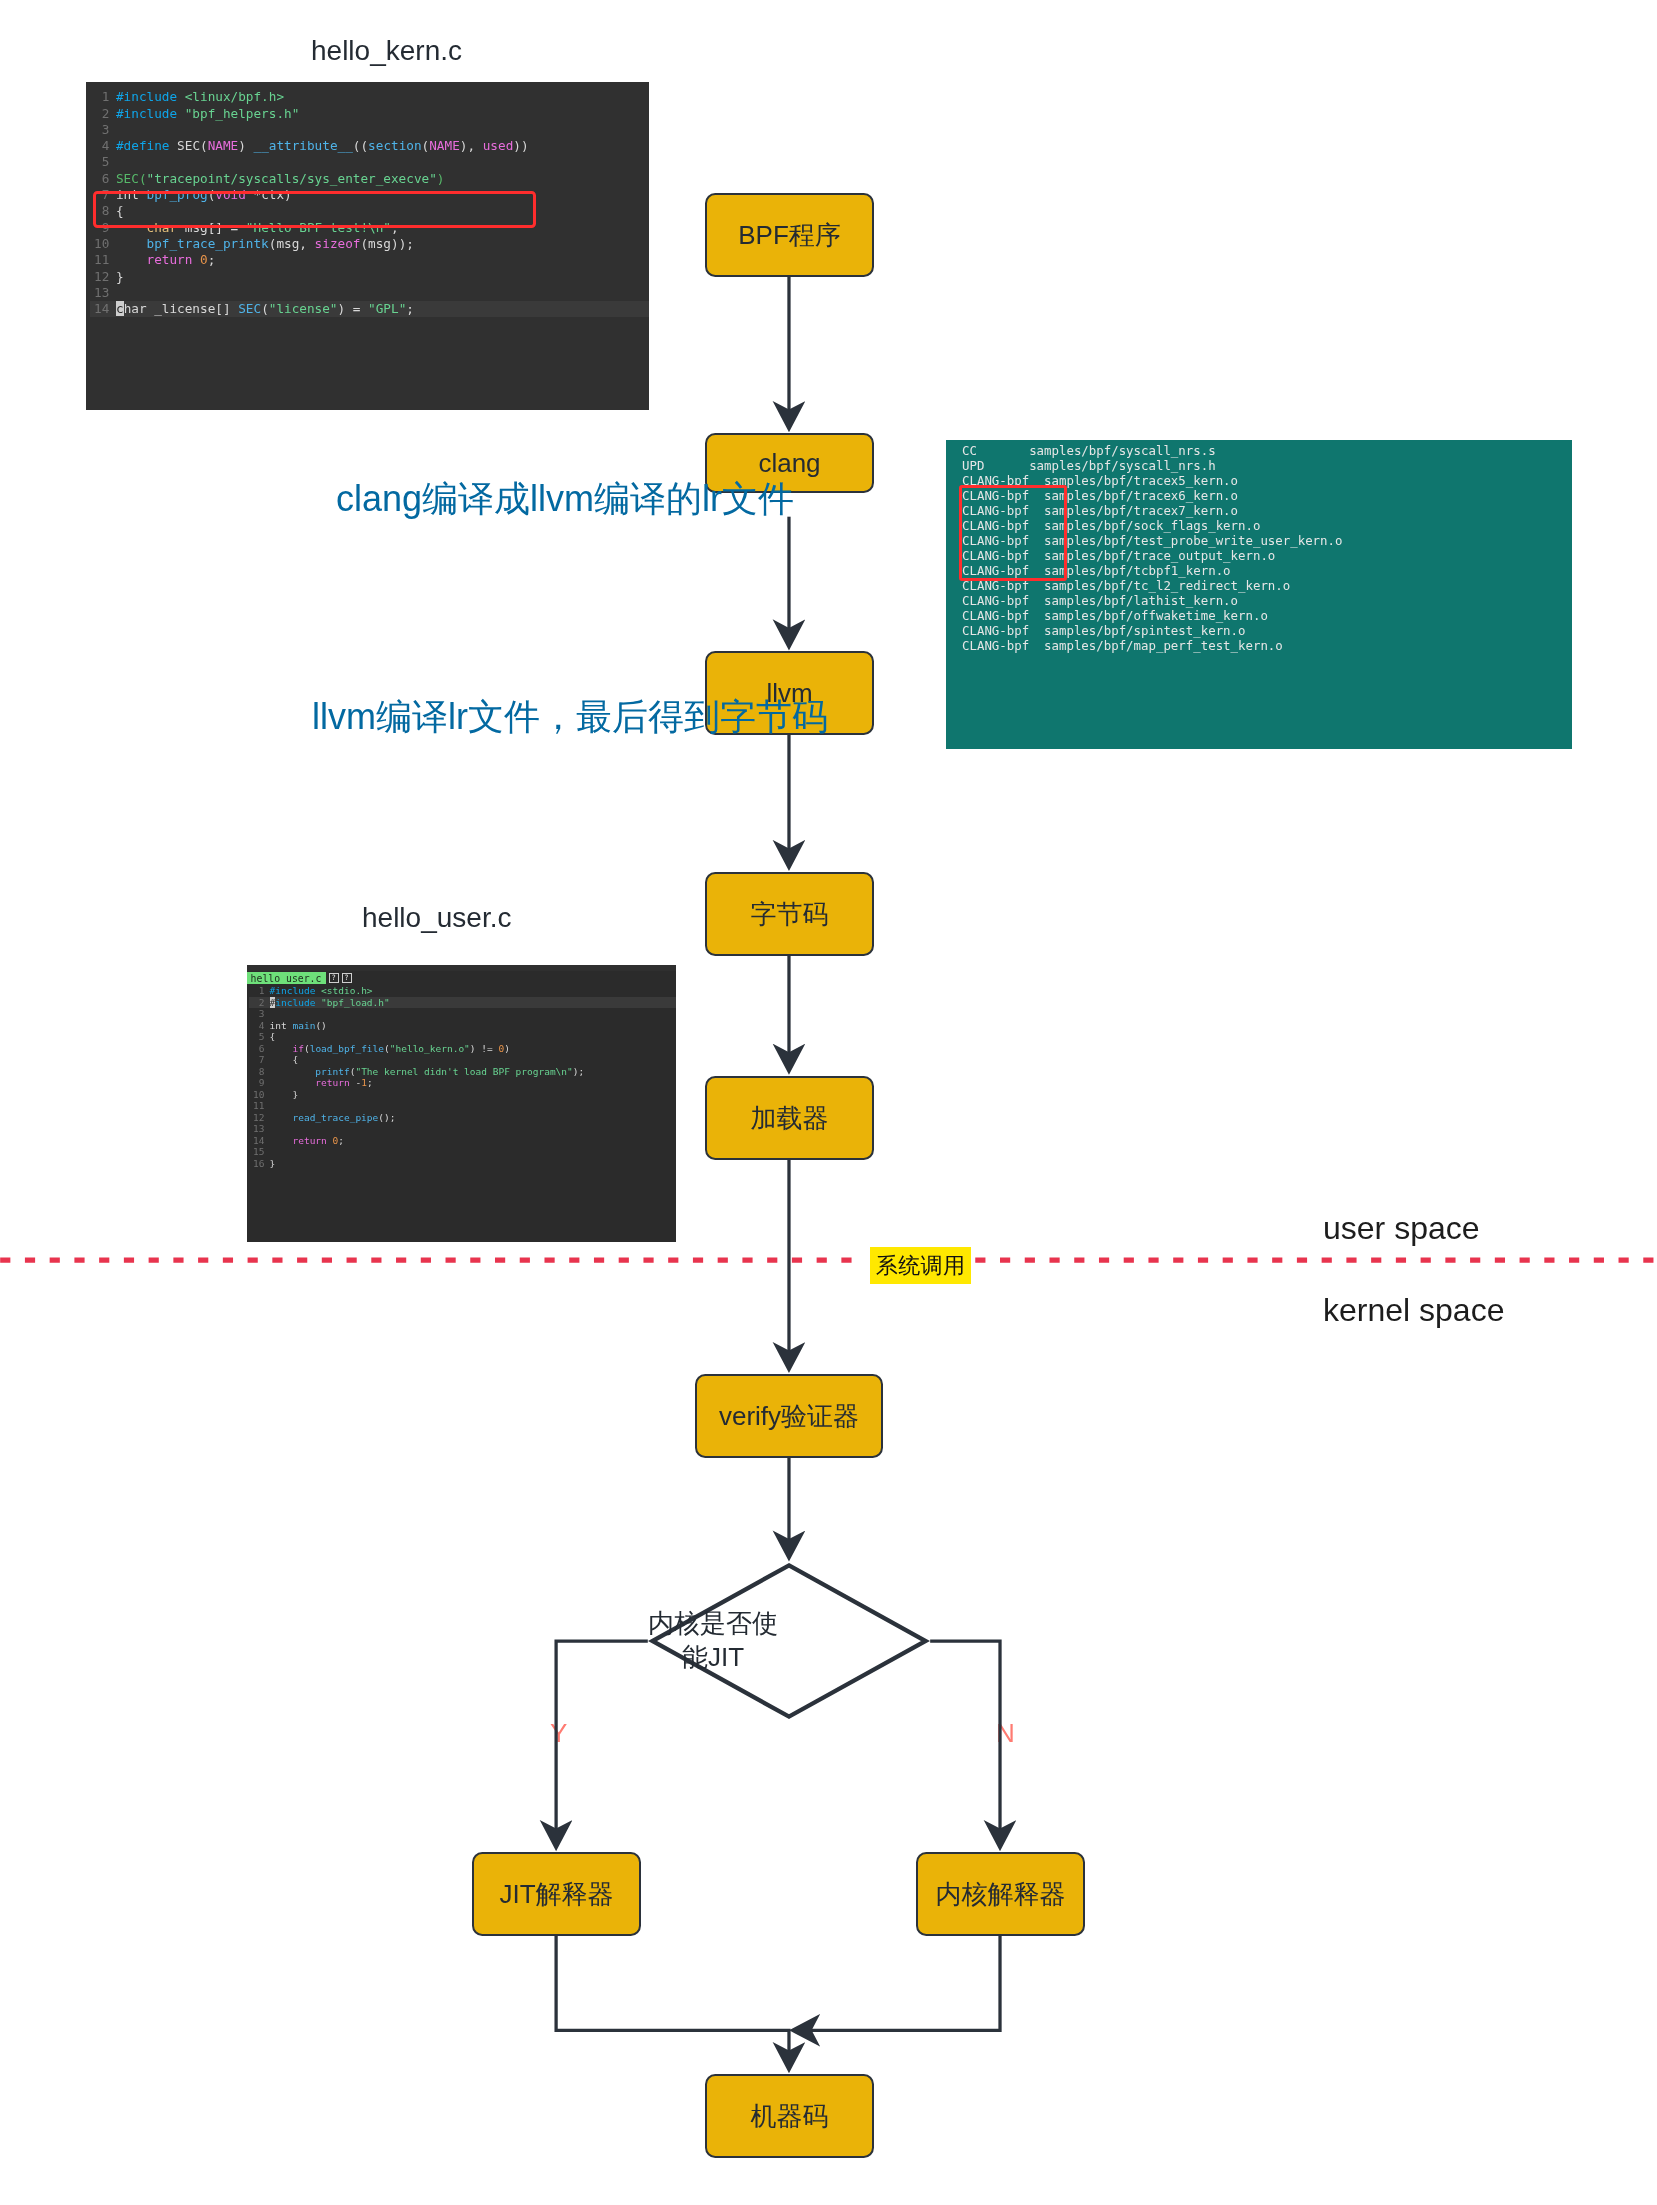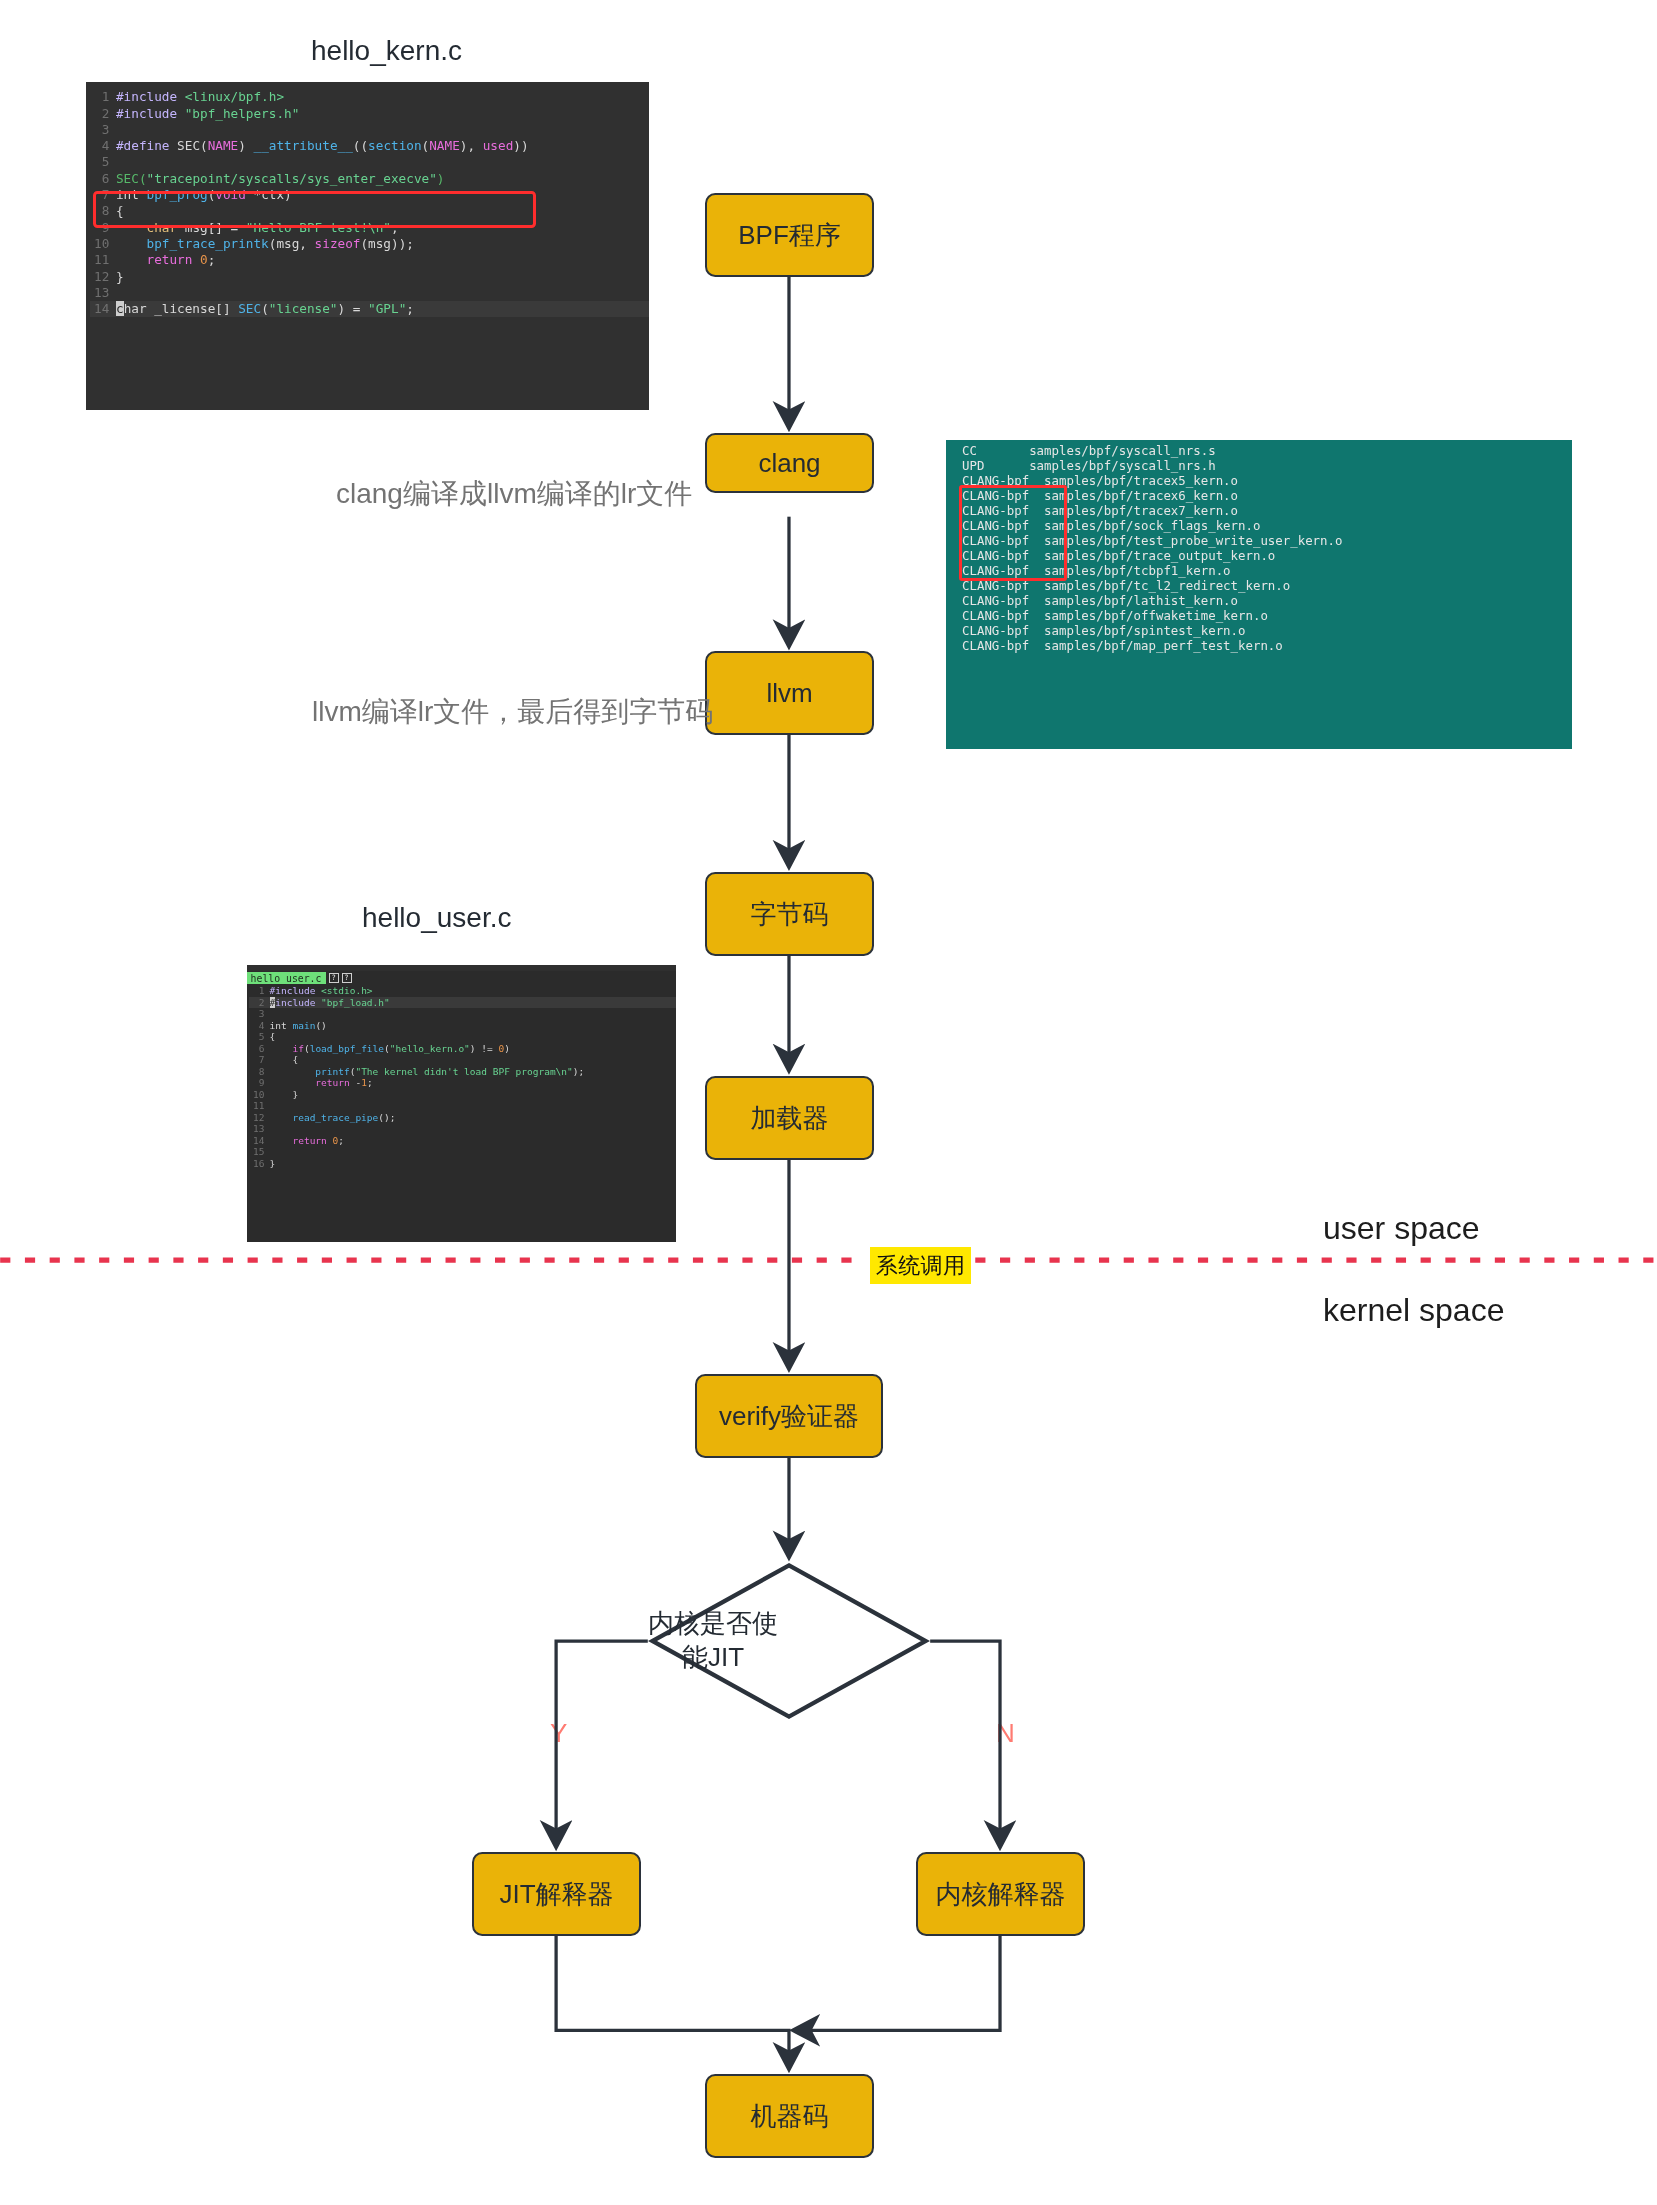--- a/index.html
+++ b/index.html
@@ -22,21 +22,21 @@
   .diamond{
     position:absolute;box-sizing:border-box;
     display:flex;align-items:center;
   }
   .diamond svg{position:absolute;left:0;top:0;}
   .diamond .dlabel{
     position:relative;z-index:2;font-size:26px;text-align:center;line-height:1.3;
     color:#242b33;
   }
 
-  .caption{position:absolute;font-size:28px;color:#737373;white-space:nowrap;}
+  .caption{position:absolute;font-size:36px;color:#0369a1;white-space:nowrap;}
   .space-label{position:absolute;font-size:32px;color:#1d1d1d;white-space:nowrap;}
 
   .branch-label{position:absolute;font-size:26px;color:#ff7b72;}
 
   .syscall-tag{
     position:absolute;background:#ffe800;color:#111;
     font-size:22px;padding:3.6px 5.8px;white-space:nowrap;letter-spacing:0.4px;
   }
 
   
@@ -68,21 +68,21 @@
     display:inline-block;border:0.7px solid #cfcfcf;color:#e8e8e8;
     font-size:7.3px;line-height:8px;width:8px;text-align:center;margin-left:2.9px;
   }
   .user-win .ln{display:flex;white-space:pre;font-size:9.5px;line-height:11.5px;}
   .user-win .ln.hl{background:#3a3a3a;}
   .user-win .gut{
     width:16px;min-width:16px;text-align:right;color:#6f6f6f;padding-right:5.1px;user-select:none;
   }
 
   
-  .t-pre{color:#c4b5fd;}   
+  .t-pre{color:#0ea5e9;}   
   .t-str{color:#68d391;}   
   .t-kw{color:#e86ddc;}    
   .t-fn{color:#4fb3e8;}    
   .t-ty{color:#e5c07b;}    
   .t-num{color:#e8944a;}   
   .t-pln{color:#d8d8d8;}   
   .t-mac{color:#e86ddc;}
   .t-grn{color:#57b96a;}
 
   .caret{background:#cfcfcf;color:#2b2b2b;}

